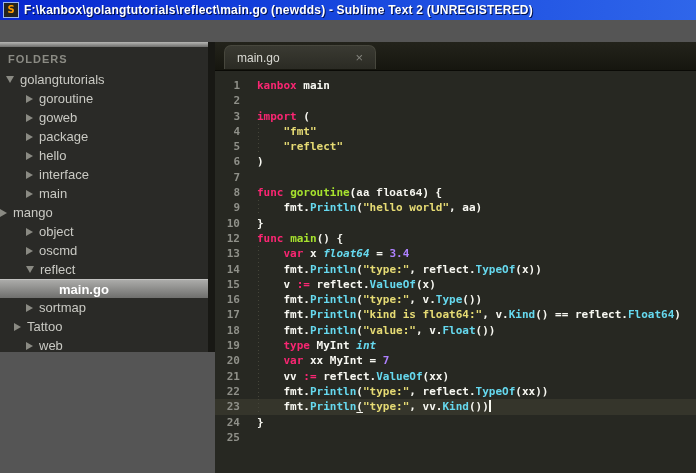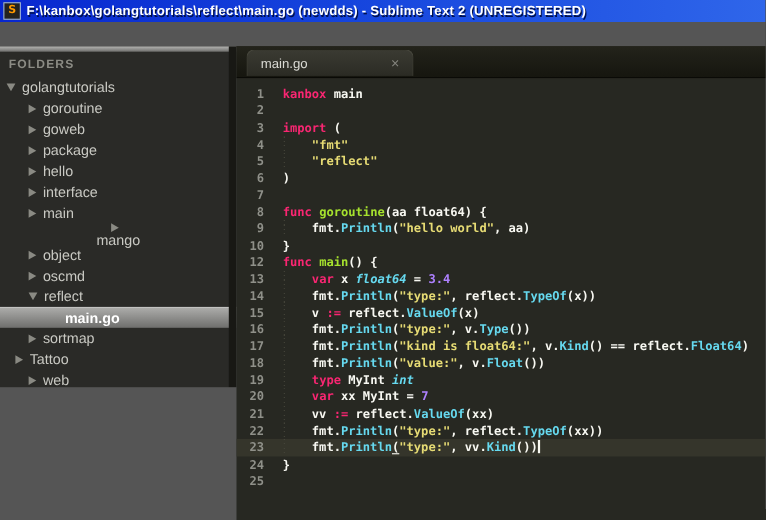--- a/index.html
+++ b/index.html
@@ -97,21 +97,21 @@
           <span>hello</span>
         </div>
         <div class="sb-row" style="padding-left: 26px;">
           <span class="tri tri-r"></span>
           <span>interface</span>
         </div>
         <div class="sb-row" style="padding-left: 26px;">
           <span class="tri tri-r"></span>
           <span>main</span>
         </div>
-        <div class="sb-row" style=" flex-direction: column;">
+        <div class="sb-row" style="">
           <span class="tri tri-r"></span>
           <span>mango</span>
         </div>
         <div class="sb-row" style="padding-left: 26px;">
           <span class="tri tri-r"></span>
           <span>object</span>
         </div>
         <div class="sb-row" style="padding-left: 26px;">
           <span class="tri tri-r"></span>
           <span>oscmd</span>
@@ -160,21 +160,21 @@
       </div>
     </div>
     <div class="codearea" id="codearea">
         <div class="line"><span class="ln">1</span><span class="code"><span class="seg-kw" style="color: rgb(249, 38, 114);">kanbox</span><span class="seg-pln" style="color: rgb(248, 248, 242);"> main</span></span></div>
         <div class="line"><span class="ln">2</span><span class="code"></span></div>
         <div class="line"><span class="ln">3</span><span class="code"><span class="seg-kw" style="color: rgb(249, 38, 114);">import</span><span class="seg-pln" style="color: rgb(248, 248, 242);"> (</span></span></div>
         <div class="line"><span class="ln">4</span><span class="code guide"><span class="seg-pln" style="color: rgb(248, 248, 242);">    </span><span class="seg-str" style="color: rgb(230, 219, 116);">"fmt"</span></span></div>
         <div class="line"><span class="ln">5</span><span class="code guide"><span class="seg-pln" style="color: rgb(248, 248, 242);">    </span><span class="seg-str" style="color: rgb(230, 219, 116);">"reflect"</span></span></div>
         <div class="line"><span class="ln">6</span><span class="code"><span class="seg-pln" style="color: rgb(248, 248, 242);">)</span></span></div>
         <div class="line"><span class="ln">7</span><span class="code"></span></div>
-        <div class="line"><span class="ln">8</span><span class="code"><span class="seg-kw" style="color: rgb(249, 38, 114);">func</span><span class="seg-pln" style="color: rgb(248, 248, 242);"> </span><span class="seg-fn" style="color: rgb(166, 226, 46);">goroutine</span><span class="seg-pln" style="color: rgb(248, 248, 242);">(aa float64) {</span></span></div>
+        <div class="line"><span class="ln">8</span><span class="code"><span class="seg-kw" style="color: rgb(249, 38, 114);">func</span><span class="seg-pln" style="color: rgb(248, 248, 242);"> </span><span class="seg-fn" style="color: rgb(166, 226, 46);">goroutine</span><span class="seg-pln" style="color: rgb(248, 248, 242); font-family: Liberation Mono, monospace;">(aa float64) {</span></span></div>
         <div class="line"><span class="ln">9</span><span class="code guide"><span class="seg-pln" style="color: rgb(248, 248, 242);">    fmt.</span><span class="seg-mth" style="color: rgb(102, 217, 239);">Println</span><span class="seg-pln" style="color: rgb(248, 248, 242);">(</span><span class="seg-str" style="color: rgb(230, 219, 116);">"hello world"</span><span class="seg-pln" style="color: rgb(248, 248, 242);">, aa)</span></span></div>
         <div class="line"><span class="ln">10</span><span class="code"><span class="seg-pln" style="color: rgb(248, 248, 242);">}</span></span></div>
         <div class="line"><span class="ln">12</span><span class="code"><span class="seg-kw" style="color: rgb(249, 38, 114);">func</span><span class="seg-pln" style="color: rgb(248, 248, 242);"> </span><span class="seg-fn" style="color: rgb(166, 226, 46);">main</span><span class="seg-pln" style="color: rgb(248, 248, 242);">() {</span></span></div>
         <div class="line"><span class="ln">13</span><span class="code guide"><span class="seg-pln" style="color: rgb(248, 248, 242);">    </span><span class="seg-kw" style="color: rgb(249, 38, 114);">var</span><span class="seg-pln" style="color: rgb(248, 248, 242);"> x </span><span class="seg-typ" style="color: rgb(102, 217, 239);">float64</span><span class="seg-pln" style="color: rgb(248, 248, 242);"> = </span><span class="seg-num" style="color: rgb(174, 129, 255);">3.4</span></span></div>
         <div class="line"><span class="ln">14</span><span class="code guide"><span class="seg-pln" style="color: rgb(248, 248, 242);">    fmt.</span><span class="seg-mth" style="color: rgb(102, 217, 239);">Println</span><span class="seg-pln" style="color: rgb(248, 248, 242);">(</span><span class="seg-str" style="color: rgb(230, 219, 116);">"type:"</span><span class="seg-pln" style="color: rgb(248, 248, 242);">, reflect.</span><span class="seg-mth" style="color: rgb(102, 217, 239);">TypeOf</span><span class="seg-pln" style="color: rgb(248, 248, 242);">(x))</span></span></div>
         <div class="line"><span class="ln">15</span><span class="code guide"><span class="seg-pln" style="color: rgb(248, 248, 242);">    v </span><span class="seg-kw" style="color: rgb(249, 38, 114);">:=</span><span class="seg-pln" style="color: rgb(248, 248, 242);"> reflect.</span><span class="seg-mth" style="color: rgb(102, 217, 239);">ValueOf</span><span class="seg-pln" style="color: rgb(248, 248, 242);">(x)</span></span></div>
         <div class="line"><span class="ln">16</span><span class="code guide"><span class="seg-pln" style="color: rgb(248, 248, 242);">    fmt.</span><span class="seg-mth" style="color: rgb(102, 217, 239);">Println</span><span class="seg-pln" style="color: rgb(248, 248, 242);">(</span><span class="seg-str" style="color: rgb(230, 219, 116);">"type:"</span><span class="seg-pln" style="color: rgb(248, 248, 242);">, v.</span><span class="seg-mth" style="color: rgb(102, 217, 239);">Type</span><span class="seg-pln" style="color: rgb(248, 248, 242);">())</span></span></div>
         <div class="line"><span class="ln">17</span><span class="code guide"><span class="seg-pln" style="color: rgb(248, 248, 242);">    fmt.</span><span class="seg-mth" style="color: rgb(102, 217, 239);">Println</span><span class="seg-pln" style="color: rgb(248, 248, 242);">(</span><span class="seg-str" style="color: rgb(230, 219, 116);">"kind is float64:"</span><span class="seg-pln" style="color: rgb(248, 248, 242);">, v.</span><span class="seg-mth" style="color: rgb(102, 217, 239);">Kind</span><span class="seg-pln" style="color: rgb(248, 248, 242);">() == reflect.</span><span class="seg-mth" style="color: rgb(102, 217, 239);">Float64</span><span class="seg-pln" style="color: rgb(248, 248, 242);">)</span></span></div>
         <div class="line"><span class="ln">18</span><span class="code guide"><span class="seg-pln" style="color: rgb(248, 248, 242);">    fmt.</span><span class="seg-mth" style="color: rgb(102, 217, 239);">Println</span><span class="seg-pln" style="color: rgb(248, 248, 242);">(</span><span class="seg-str" style="color: rgb(230, 219, 116);">"value:"</span><span class="seg-pln" style="color: rgb(248, 248, 242);">, v.</span><span class="seg-mth" style="color: rgb(102, 217, 239);">Float</span><span class="seg-pln" style="color: rgb(248, 248, 242);">())</span></span></div>
         <div class="line"><span class="ln">19</span><span class="code guide"><span class="seg-pln" style="color: rgb(248, 248, 242);">    </span><span class="seg-kw" style="color: rgb(249, 38, 114);">type</span><span class="seg-pln" style="color: rgb(248, 248, 242);"> MyInt </span><span class="seg-typ" style="color: rgb(102, 217, 239);">int</span></span></div>

